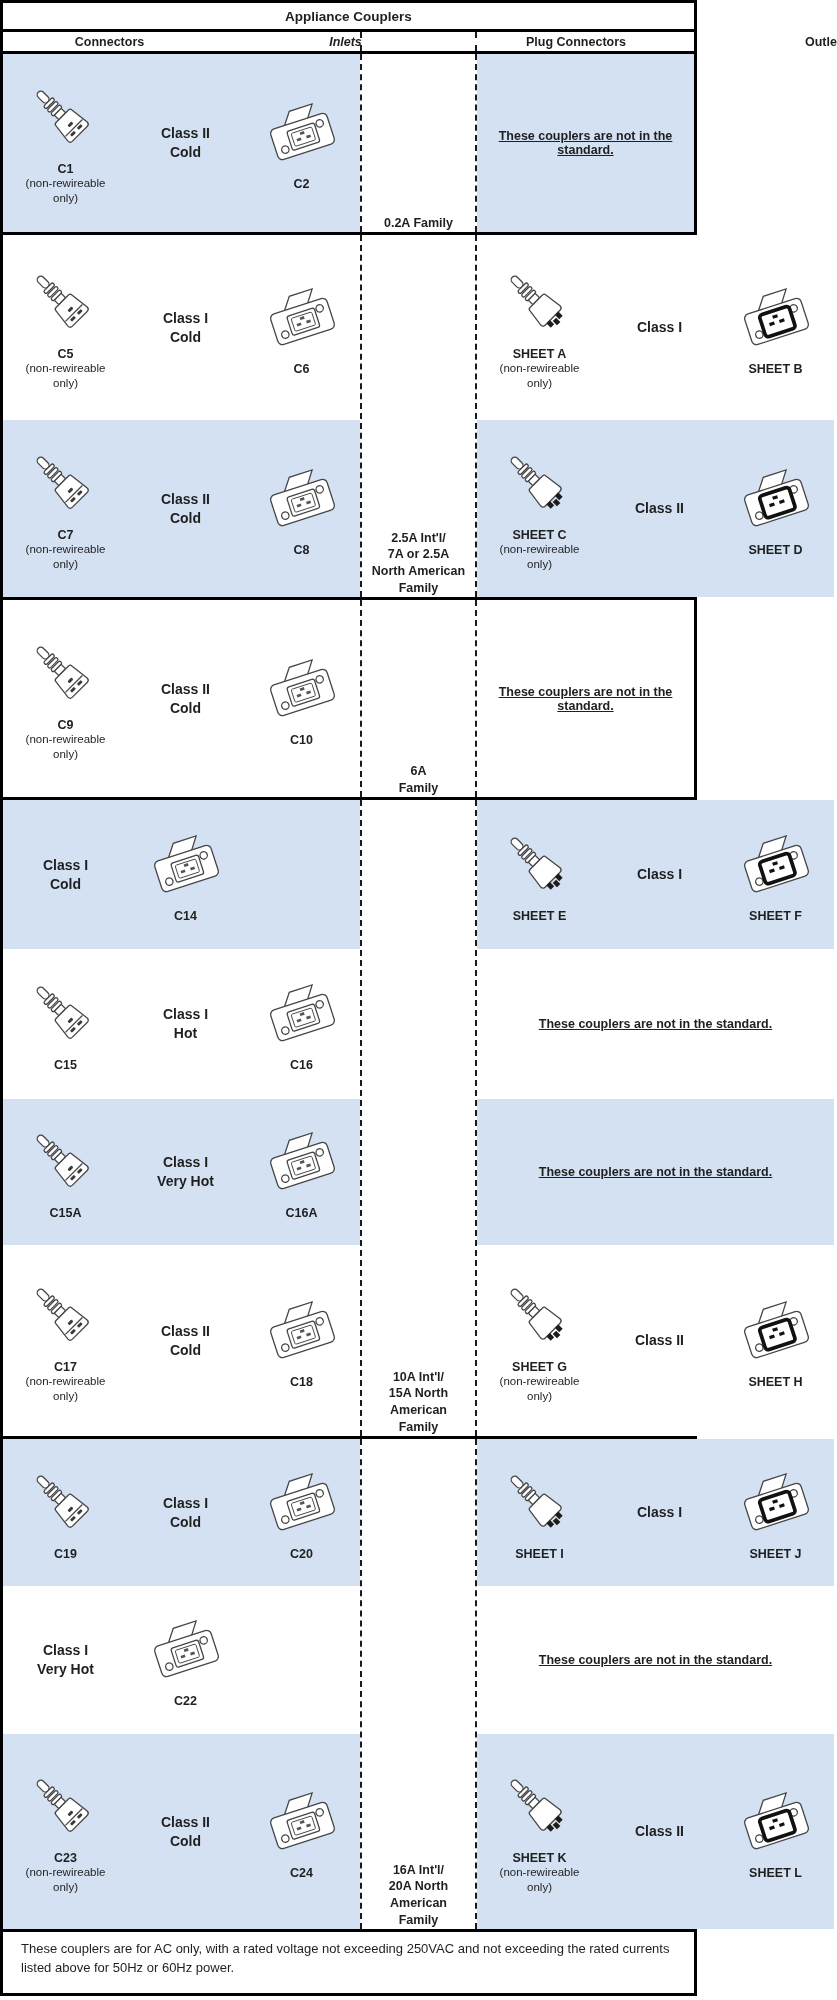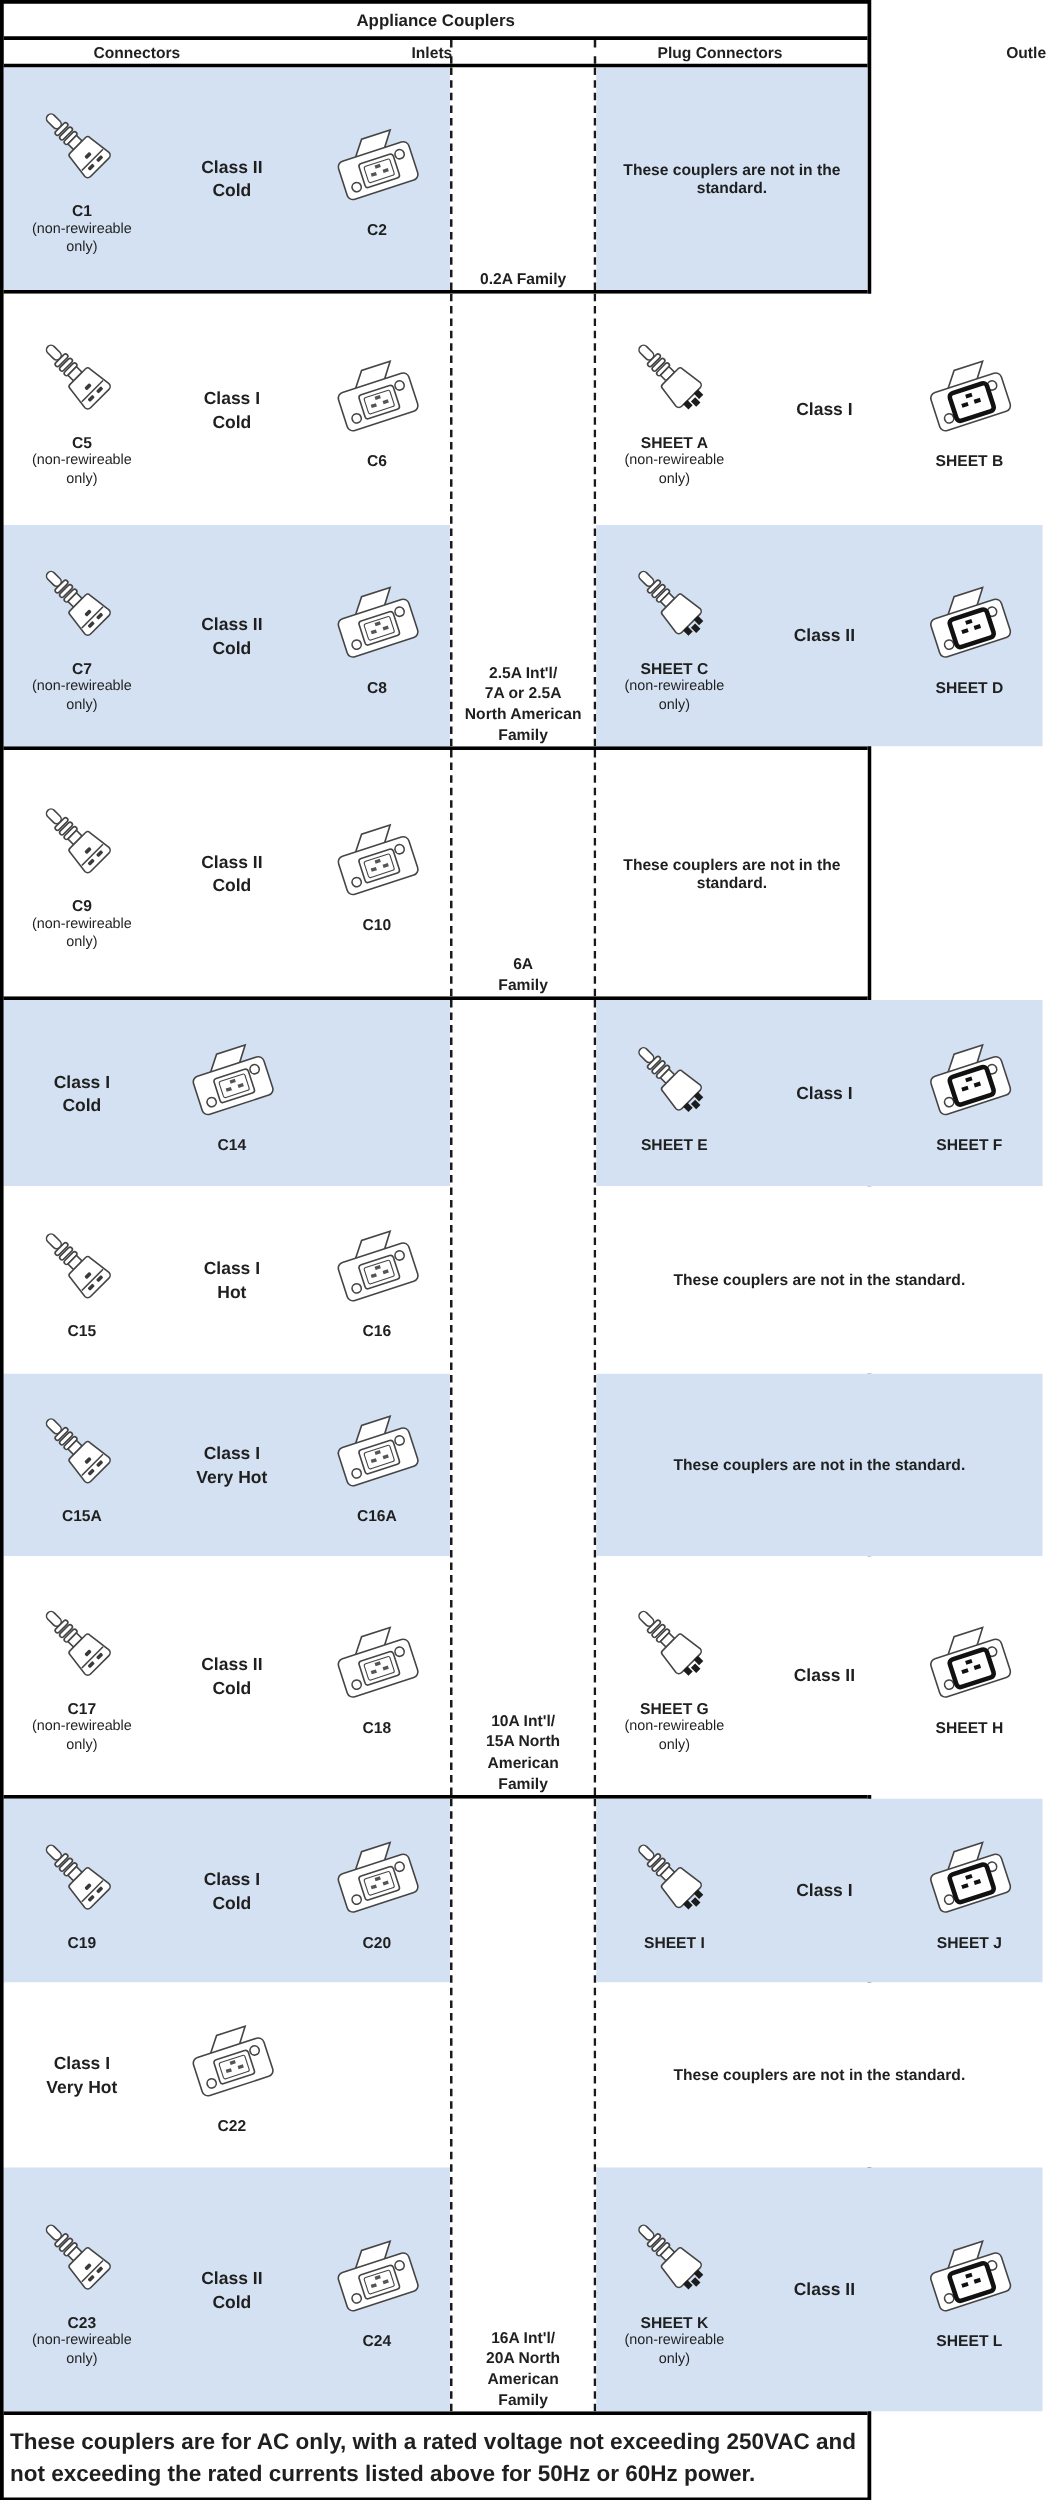--- a/index.html
+++ b/index.html
@@ -5,39 +5,39 @@
   html,body{margin:0;padding:0;background:#fff;}
   body{font-family:"Liberation Sans","DejaVu Sans",sans-serif;color:#1f1f1f;}
   .sheet{width:697px;box-sizing:border-box;border:3px solid #000;background:#fff;}
   .title-row{height:26px;border-bottom:3px solid #000;display:flex;align-items:center;justify-content:center;
     font-weight:bold;font-size:13.5px;}
   .header-row{height:19px;border-bottom:3px solid #000;display:grid;grid-template-columns:357px 117px 1fr;}
   .hdr-left,.hdr-right{display:grid;grid-template-columns:125px 115px 117px;align-items:center;margin-left:44px;}
   .hdr-mid{box-sizing:border-box;border-left:2px dashed #1a1a1a;border-right:2px dashed #1a1a1a;}
   .hcell{font-weight:bold;font-size:12.5px;}
   .h-connectors{grid-column:1;justify-self:center;}
-  .h-inlets{grid-column:3;justify-self:center;}
+  .h-inlets{grid-column:3;justify-self:center;font-style:italic;}
   .h-plug{grid-column:1;justify-self:start;padding-left:5px;white-space:nowrap;}
   .h-outlets{grid-column:3;justify-self:end;padding-right:30px;}
   .block{display:grid;grid-template-columns:357px 117px 1fr;border-bottom:3px solid #000;}
   .lcol,.rcol{display:flex;flex-direction:column;}
   .famcell{box-sizing:border-box;background:#fff;border-left:2px dashed #1a1a1a;border-right:2px dashed #1a1a1a;
     display:flex;flex-direction:column;align-items:center;justify-content:flex-end;text-align:center;}
   .famline{font-weight:bold;font-size:12.5px;line-height:1.35;white-space:nowrap;}
   .lrow,.rrow{flex:none;display:grid;grid-template-columns:125px 115px 117px;align-items:center;justify-items:center;}
-  .rrow.msg{display:flex;align-items:center;justify-content:center;}
+  .rrow.msg{display:flex;align-items:center;justify-content:center;text-decoration:underline;}
   .bg-b{background:#d3e1f2;}
   .bg-w{background:#ffffff;}
   .cell.pic{display:flex;flex-direction:column;align-items:center;justify-content:center;}
   .icon{width:92px;height:80px;display:block;}
   .lbl{font-weight:bold;font-size:12.5px;margin-top:2px;text-align:center;}
   .note{font-size:11.5px;font-weight:normal;text-align:center;line-height:1.3;max-width:104px;}
   .clsline{font-weight:bold;font-size:14px;text-align:center;line-height:1.35;}
   .msg-text{font-weight:bold;font-size:12.5px;text-align:center;}
-  .footer{min-height:61px;box-sizing:border-box;padding:8px 9px 6px 5px;font-weight:bold;font-size:18px;line-height:1.45;}
+  .footer{min-height:61px;box-sizing:border-box;padding:8px 9px 6px 18px;font-weight:normal;font-size:13px;line-height:1.45;}
   .defs{position:absolute;width:0;height:0;overflow:hidden;}
 </style>
 </head>
 <body>
 
 <svg class="defs" aria-hidden="true">
   <defs>
     <g id="ico-connector" transform="rotate(-45 50 50)" stroke="#454545" stroke-width="1.6" fill="#fff">
       <rect x="45.5" y="1" width="9" height="17" rx="4.5"></rect>
       <rect x="42" y="18" width="16" height="4.6" rx="2.3"></rect>

